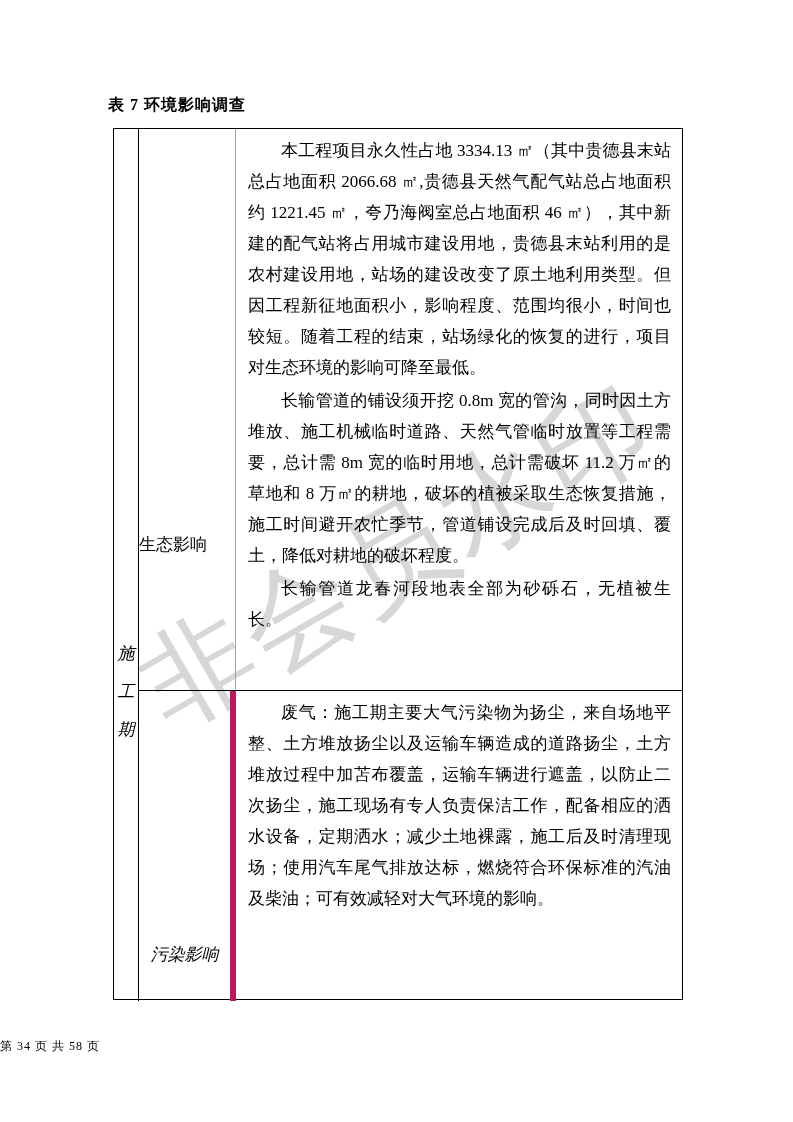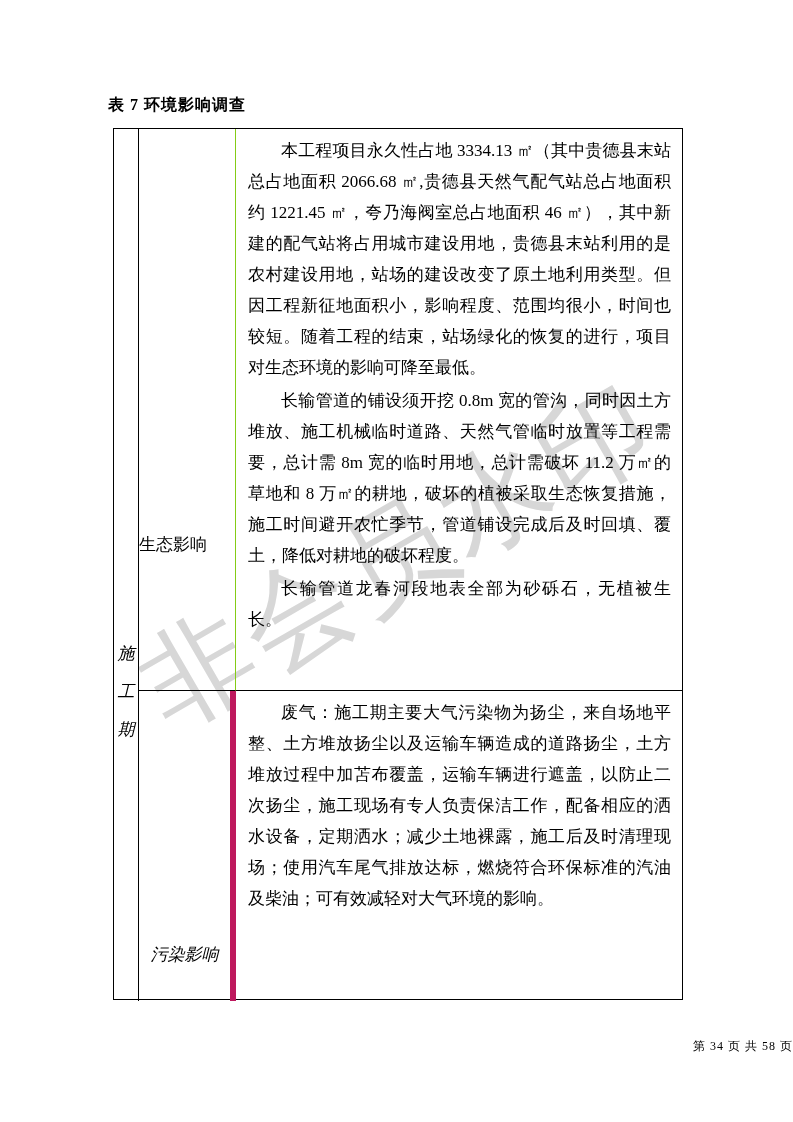--- a/index.html
+++ b/index.html
@@ -80,21 +80,21 @@
   .para{
     margin:2px;
     text-indent:33px;
     line-height:31px;
     text-align:justify;
   }
   .footer{
     position:absolute;
     left:0;top:1038px;
     width:100%;
-    text-align:right;
+    text-align:left;
     font-size:12px;
     letter-spacing:1px;
     z-index:2;
   }
 </style>
 </head>
 <body>
 
 <div class="page">
 

